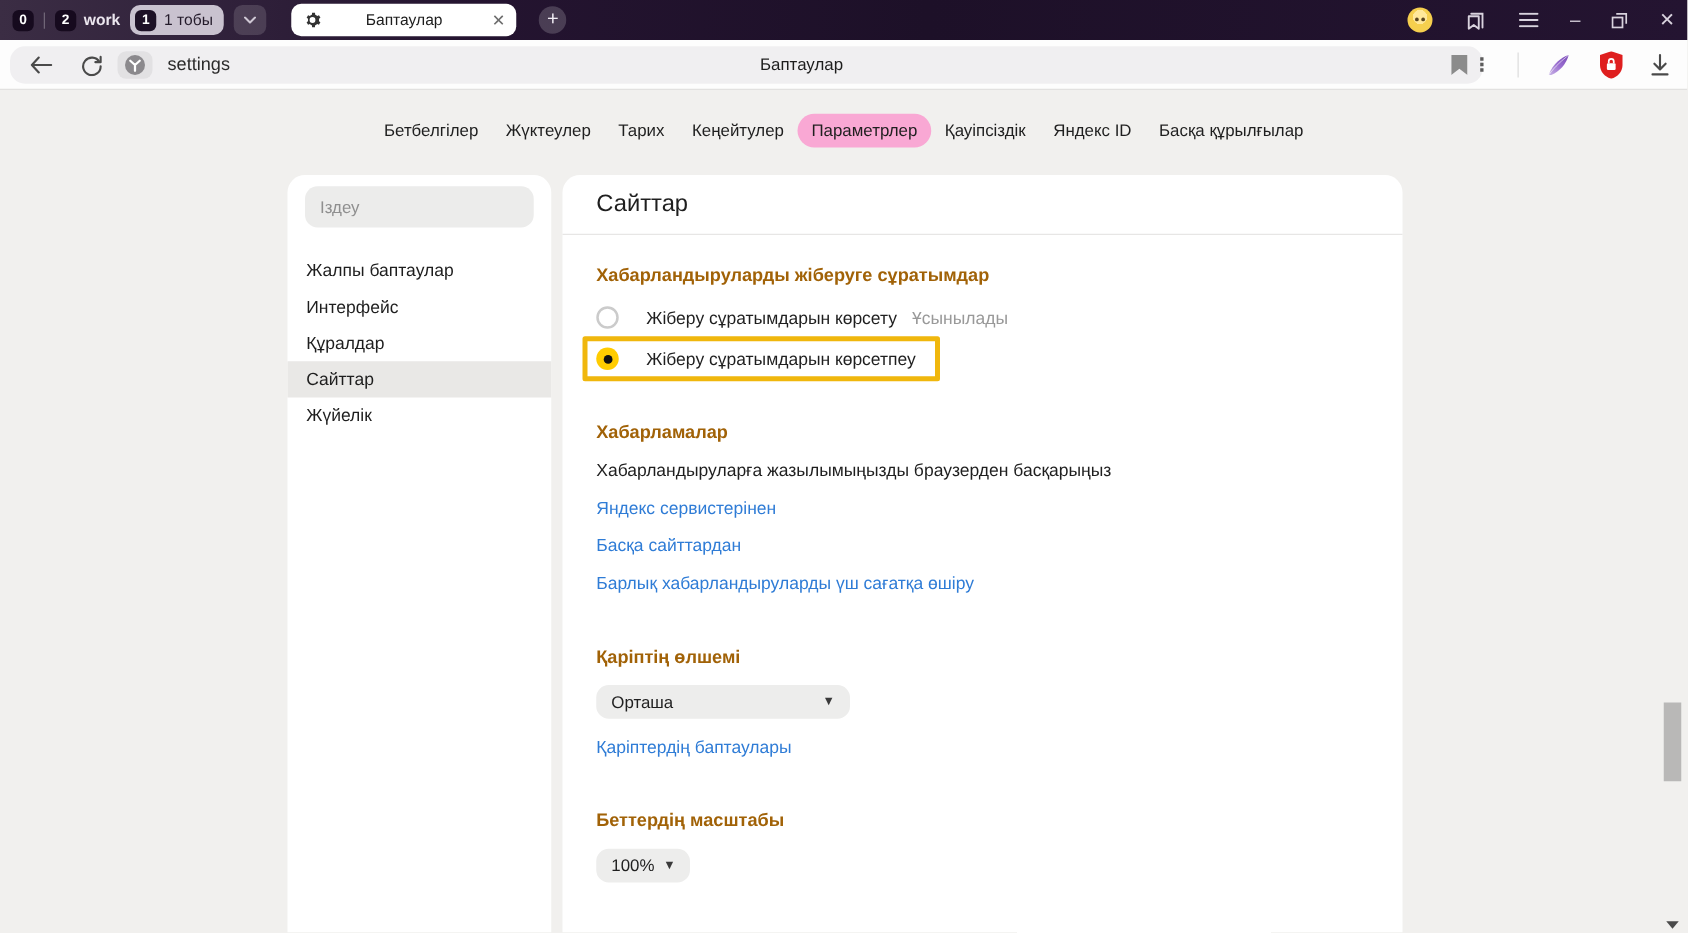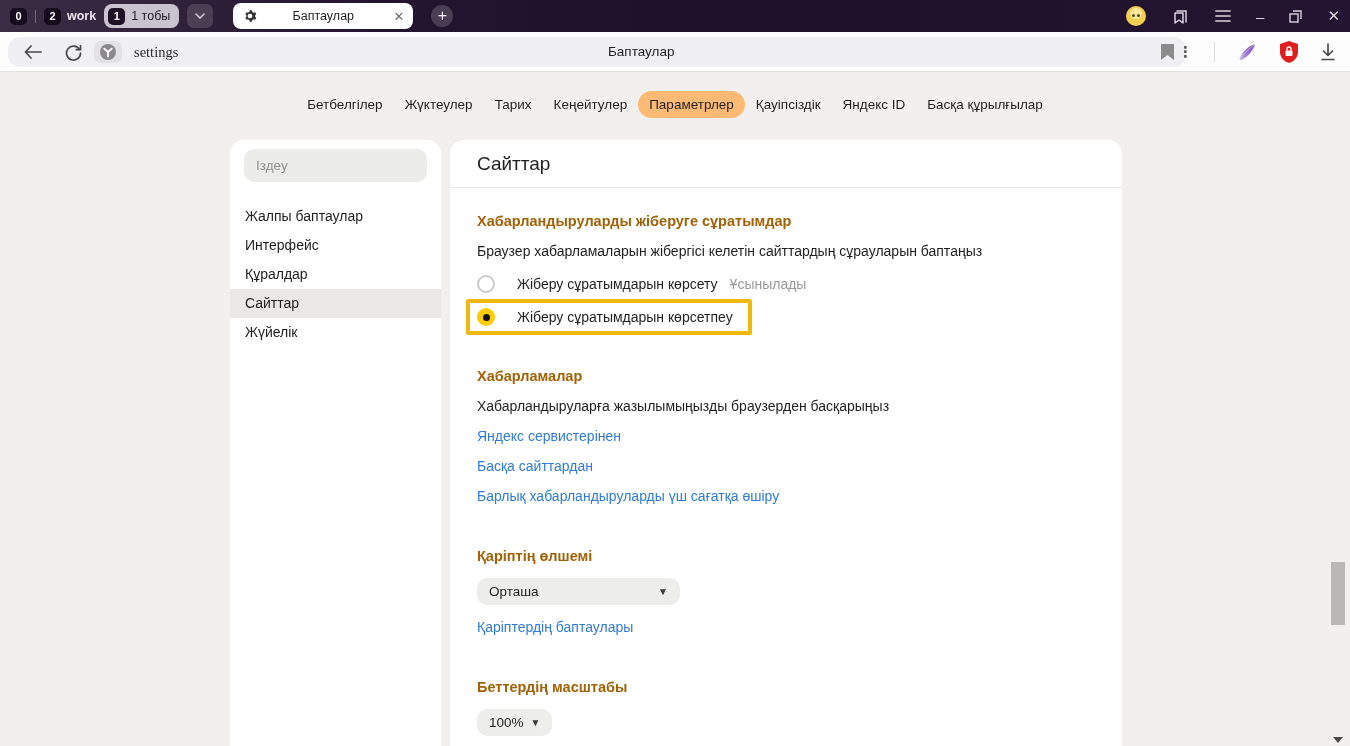--- a/index.html
+++ b/index.html
@@ -36,32 +36,32 @@
   svg.icon { display:block; }
 
   
   .toolbar { position:absolute; top:32px; left:0; width:1350px; height:40px; background:#fdfdfd;
     border-bottom:1px solid #e2e1e0; }
   .omnibox { position:absolute; left:8px; top:5px; width:1178px; height:30px; background:#f0eff1;
     border-radius:12px; display:flex; align-items:center; padding:0 12px; }
   .nav-btn { width:26px; height:26px; display:flex; align-items:center; justify-content:center; }
   .favicon-chip { margin-left:8px; width:28px; height:22px; border-radius:7px; background:#e2e1e3;
     display:flex; align-items:center; justify-content:center; }
-  .url-text { margin-left:12px; font-size:14.5px; color:#2b2b2b;font-family:Liberation Serif, serif; }
+  .url-text { margin-left:12px; font-size:14.5px; color:#2b2b2b; }
   .omni-title { position:absolute; left:600px; top:0; height:30px; line-height:30px; font-size:13.5px; color:#1d1d1d; }
   .omni-bookmark { position:absolute; right:12px; top:7px; }
   .tb-right { position:absolute; right:0; top:0; height:40px; display:flex; align-items:center; gap:21px; padding-right:14px; }
   .tb-divider { width:1px; height:20px; background:#ddd; }
   .dots { color:#5c5c5c; font-size:15px; letter-spacing:0; font-weight:bold; }
 
   
   .page { position:absolute; top:72px; left:0; width:1350px; height:674px; background:#f1f0ee; }
   .topnav { position:absolute; top:19px; left:0; width:100%; display:flex; justify-content:center; }
   .topnav .nav-item { font-size:13.5px; color:#1f1f1f; padding:6px 11px; border-radius:15px; white-space:nowrap; }
-  .topnav .nav-item.active { background:#fdba74; }
+  .topnav .nav-item.active { background:#f9a8d4; }
 
   .card { position:absolute; top:68px; bottom:0; background:#fff; border-radius:14px 14px 0 0; }
   .sidebar { left:230px; width:211px; }
   .searchbox { margin:9px 14px 0; height:33px; background:#ececeb; border-radius:10px;
     display:flex; align-items:center; padding:0 12px; }
   .searchbox input { border:none; background:transparent; outline:none; width:100%;
     font-size:13.5px; color:#333; font-family:inherit; }
   .searchbox input::placeholder { color:#8f8f8f; }
   .side-list { margin-top:20px; }
   .side-item { height:29px; line-height:29px; padding-left:15px; font-size:14px; color:#1e1e1e; }
@@ -221,21 +221,20 @@
     </div>
   </div>
 
   <div class="card main">
     <div class="main-header">
       <span class="main-title">Сайттар</span>
     </div>
     <div class="main-body">
 
       <h3 class="sec">Хабарландыруларды жіберуге сұратымдар</h3>
-      <div class="desc">Браузер хабарламаларын жібергісі келетін сайттардың сұрауларын баптаңыз</div>
 
       <div class="radio-row">
         <span class="radio off"></span>
         <span class="radio-label">Жіберу сұратымдарын көрсету</span>
         <span class="radio-hint">Ұсынылады</span>
       </div>
 
       <div class="hl-box">
         <div class="radio-row">
           <span class="radio on"></span>

